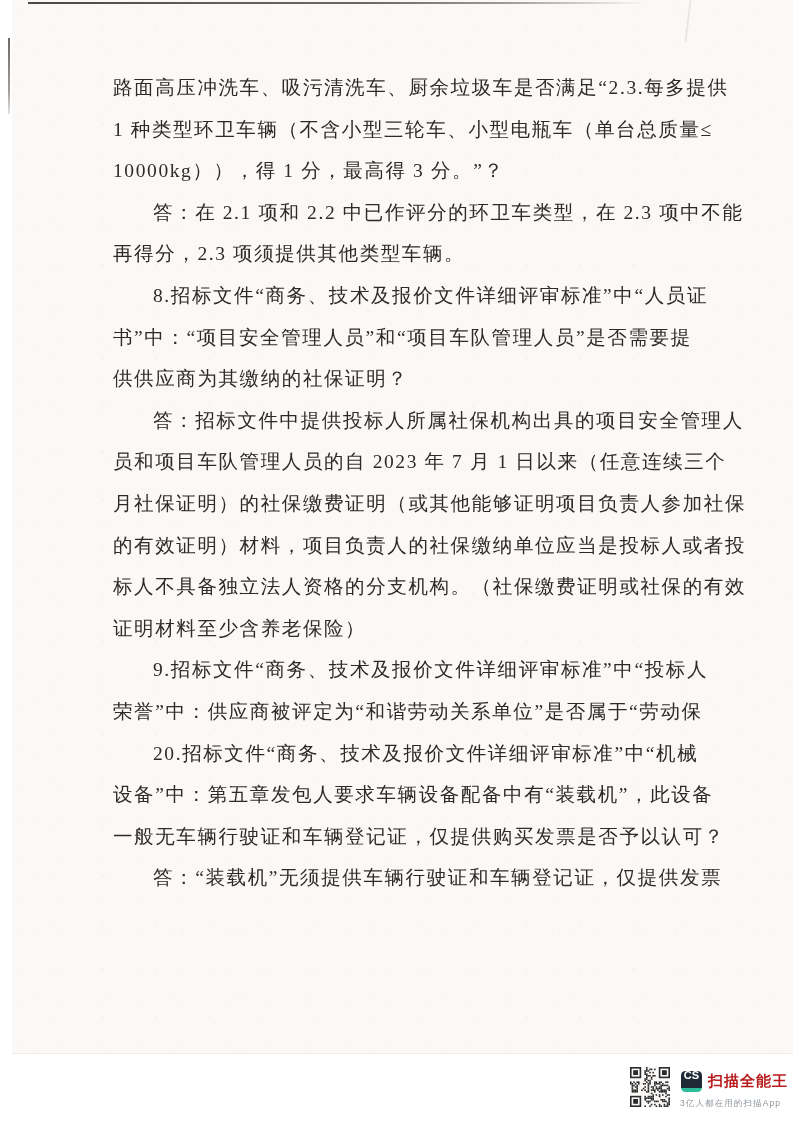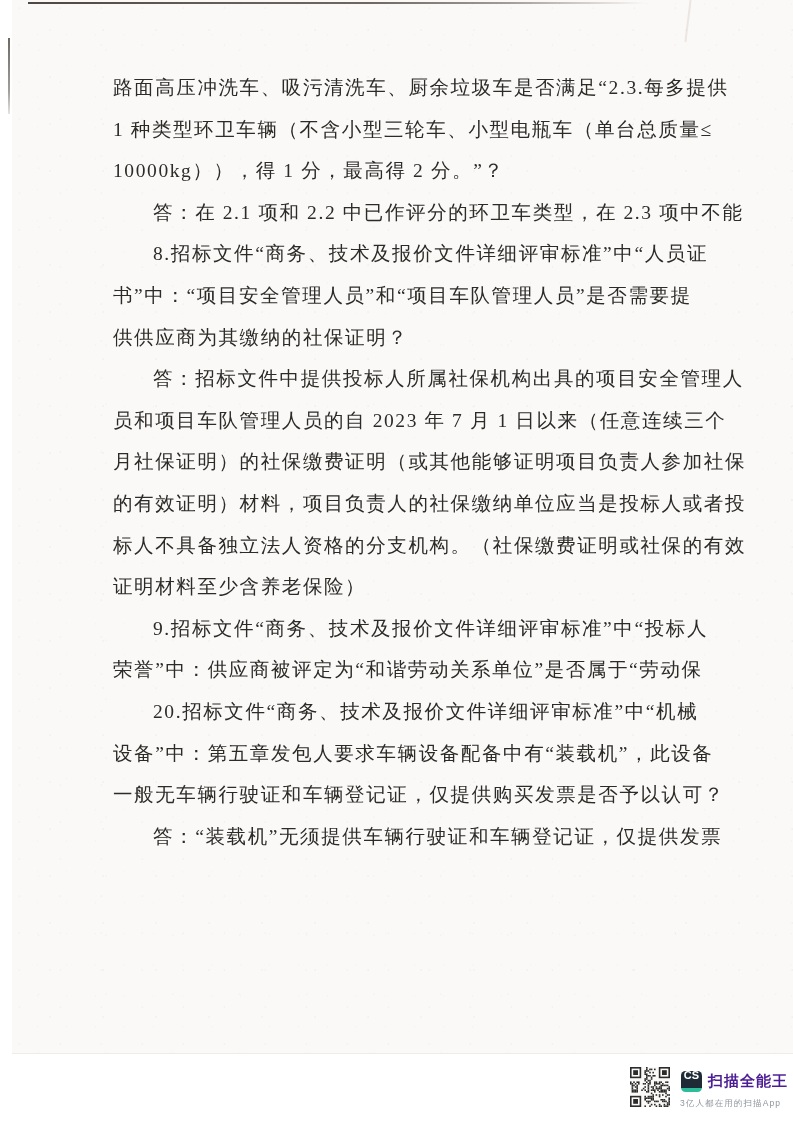--- a/index.html
+++ b/index.html
@@ -115,21 +115,21 @@
     padding-bottom: 14px;
     box-sizing: border-box;
   }
   .wm-name {
     position: absolute;
     left: 708px;
     top: 1072px;
     font-family: "Liberation Sans", sans-serif;
     font-weight: bold;
     font-size: 15px;
-    color: #4c1d95;
+    color: #b91c1c;
     letter-spacing: 1px;
     white-space: nowrap;
   }
   .wm-tag {
     position: absolute;
     left: 680px;
     top: 1098px;
     font-family: "Liberation Sans", sans-serif;
     font-size: 8.5px;
     color: #8d959d;
@@ -145,22 +145,23 @@
 
   <div class="paper"></div>
 
   <div class="scan-top-line"></div>
   <div class="scan-left-mark"></div>
   <div class="scan-crease"></div>
 
   <div class="doc-text" id="doc-text">
       <div class="doc-line">路面高压冲洗车、吸污清洗车、厨余垃圾车是否满足“2.3.每多提供</div>
       <div class="doc-line">1 种类型环卫车辆（不含小型三轮车、小型电瓶车（单台总质量≤</div>
-      <div class="doc-line">10000kg）），得 1 分，最高得 2 分。”？</div>
+      <div class="doc-line">10000kg）），得 1 分，最高得 3 分。”？</div>
       <div class="doc-line indent">答：在 2.1 项和 2.2 中已作评分的环卫车类型，在 2.3 项中不能</div>
+      <div class="doc-line">再得分，2.3 项须提供其他类型车辆。</div>
       <div class="doc-line indent">8.招标文件“商务、技术及报价文件详细评审标准”中“人员证</div>
       <div class="doc-line">书”中：“项目安全管理人员”和“项目车队管理人员”是否需要提</div>
       <div class="doc-line">供供应商为其缴纳的社保证明？</div>
       <div class="doc-line indent">答：招标文件中提供投标人所属社保机构出具的项目安全管理人</div>
       <div class="doc-line">员和项目车队管理人员的自 2023 年 7 月 1 日以来（任意连续三个</div>
       <div class="doc-line">月社保证明）的社保缴费证明（或其他能够证明项目负责人参加社保</div>
       <div class="doc-line">的有效证明）材料，项目负责人的社保缴纳单位应当是投标人或者投</div>
       <div class="doc-line">标人不具备独立法人资格的分支机构。（社保缴费证明或社保的有效</div>
       <div class="doc-line">证明材料至少含养老保险）</div>
       <div class="doc-line indent">9.招标文件“商务、技术及报价文件详细评审标准”中“投标人</div>

